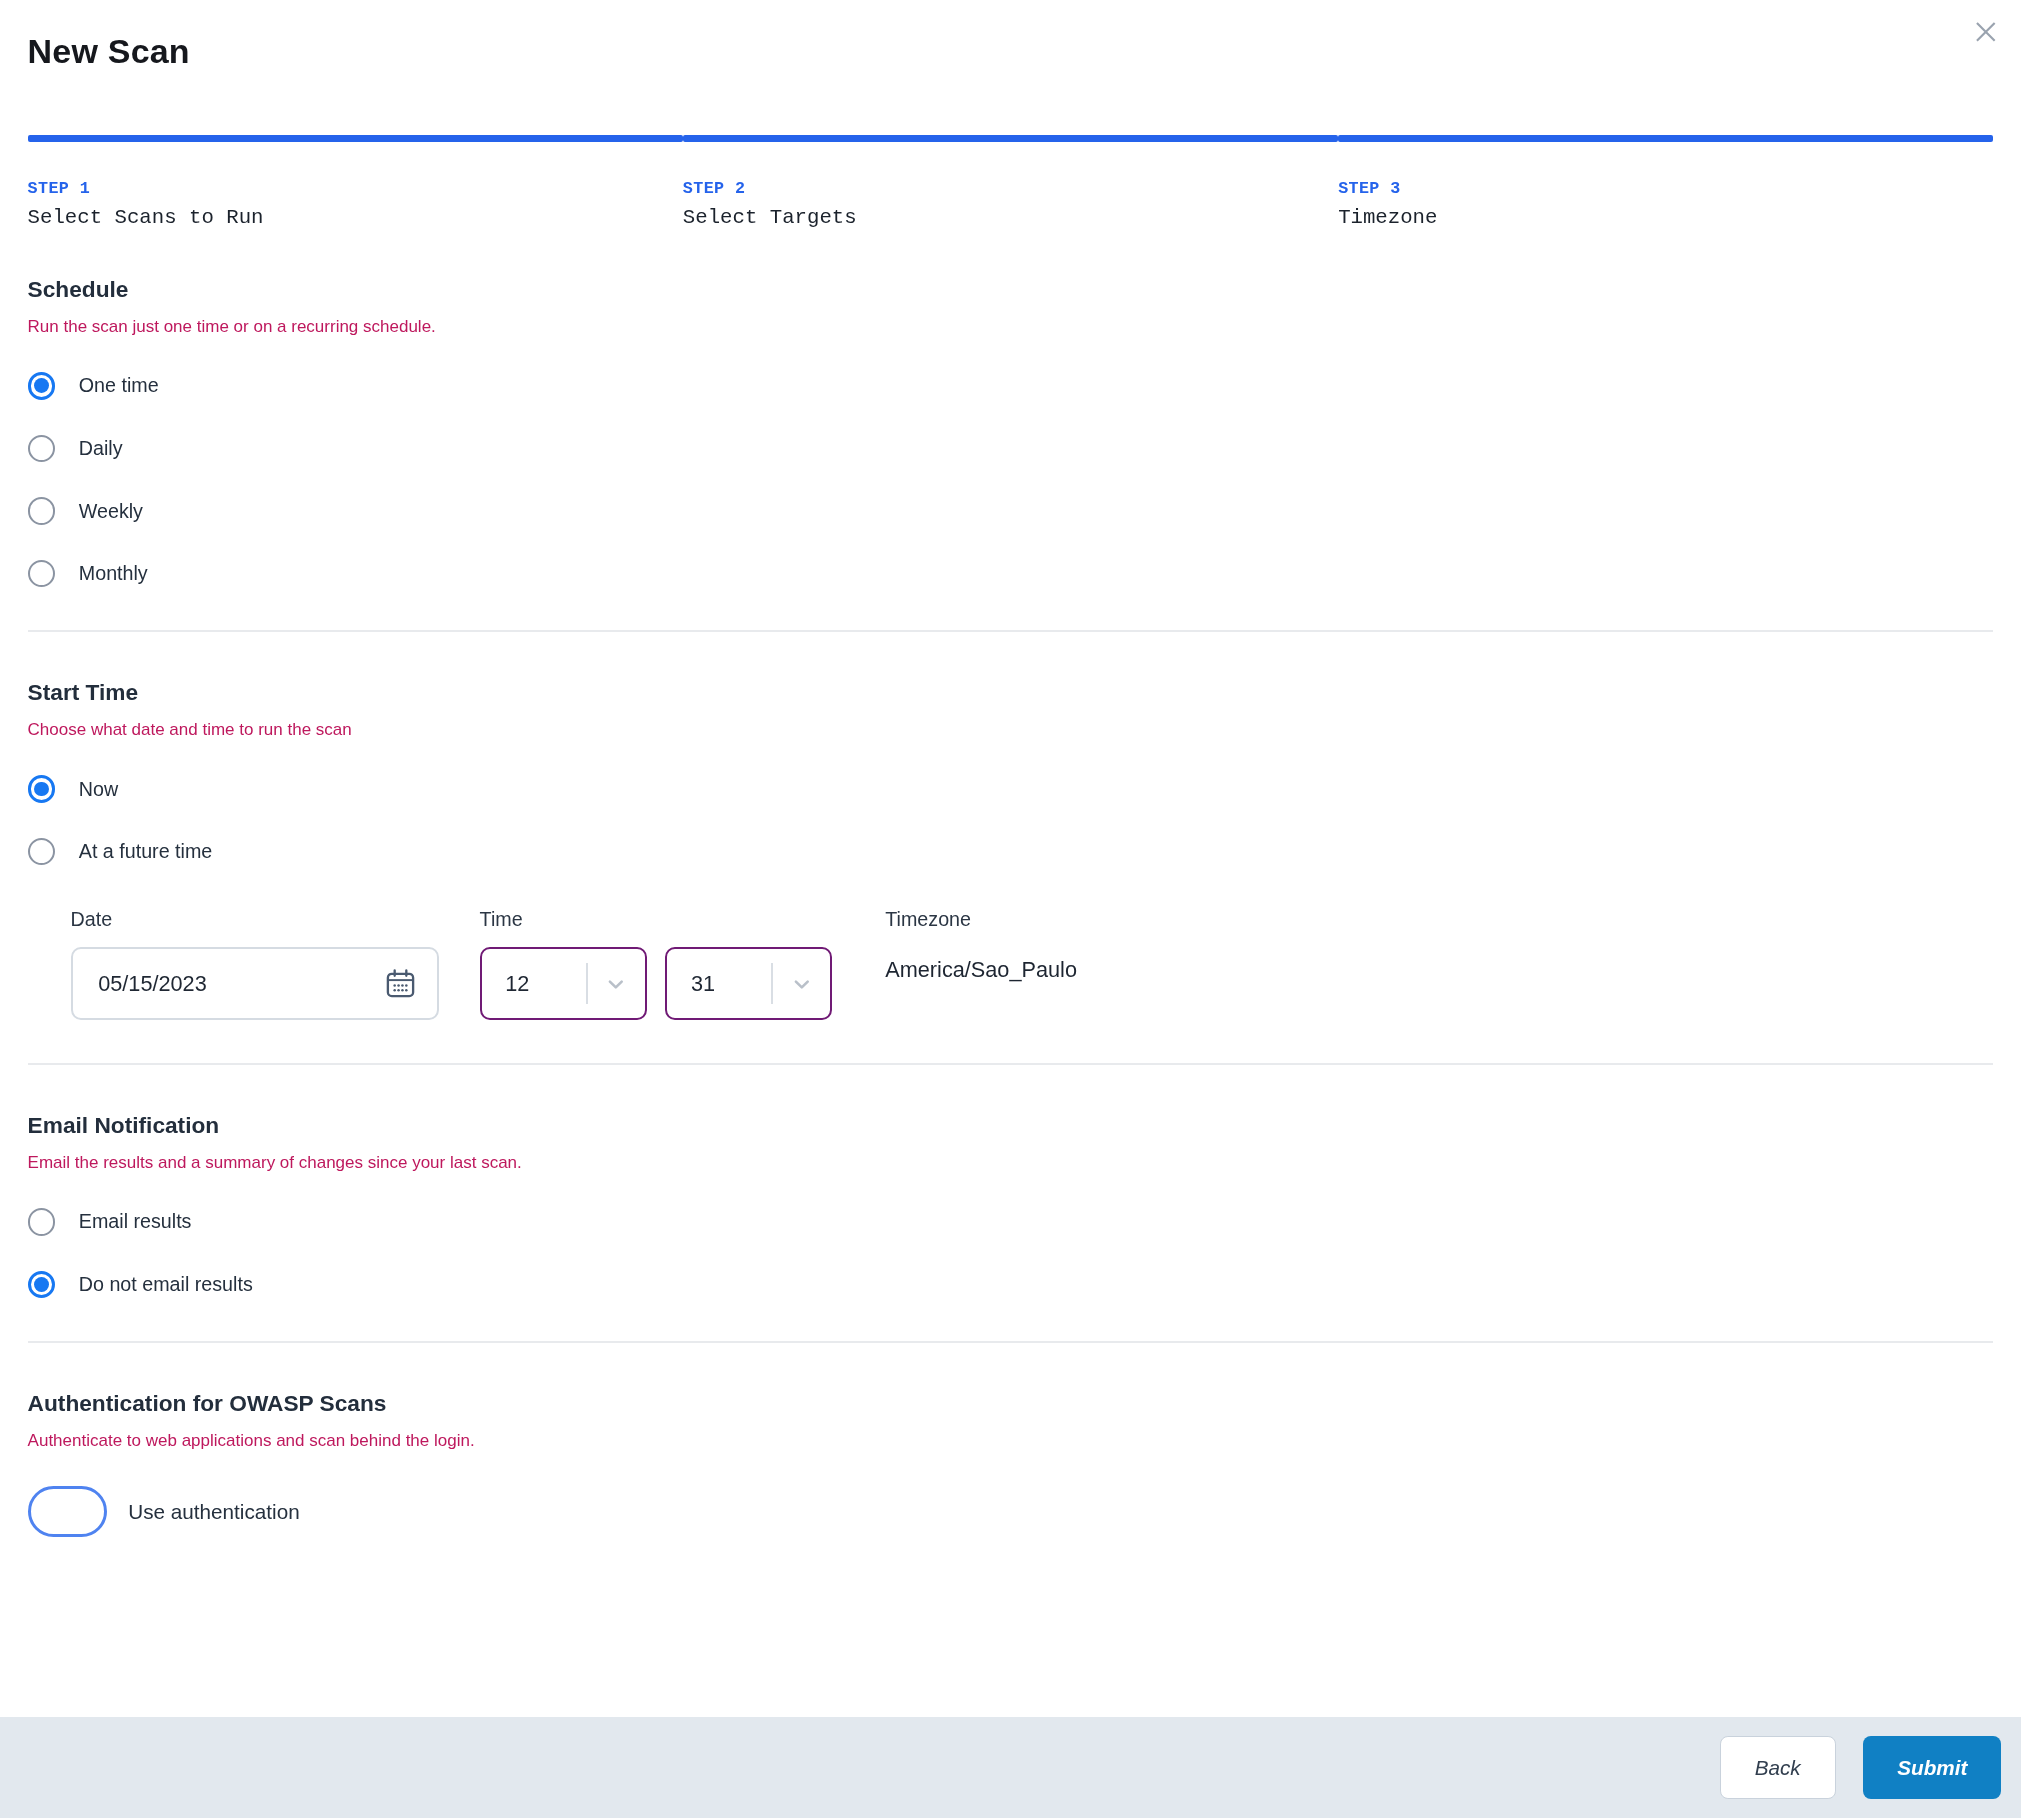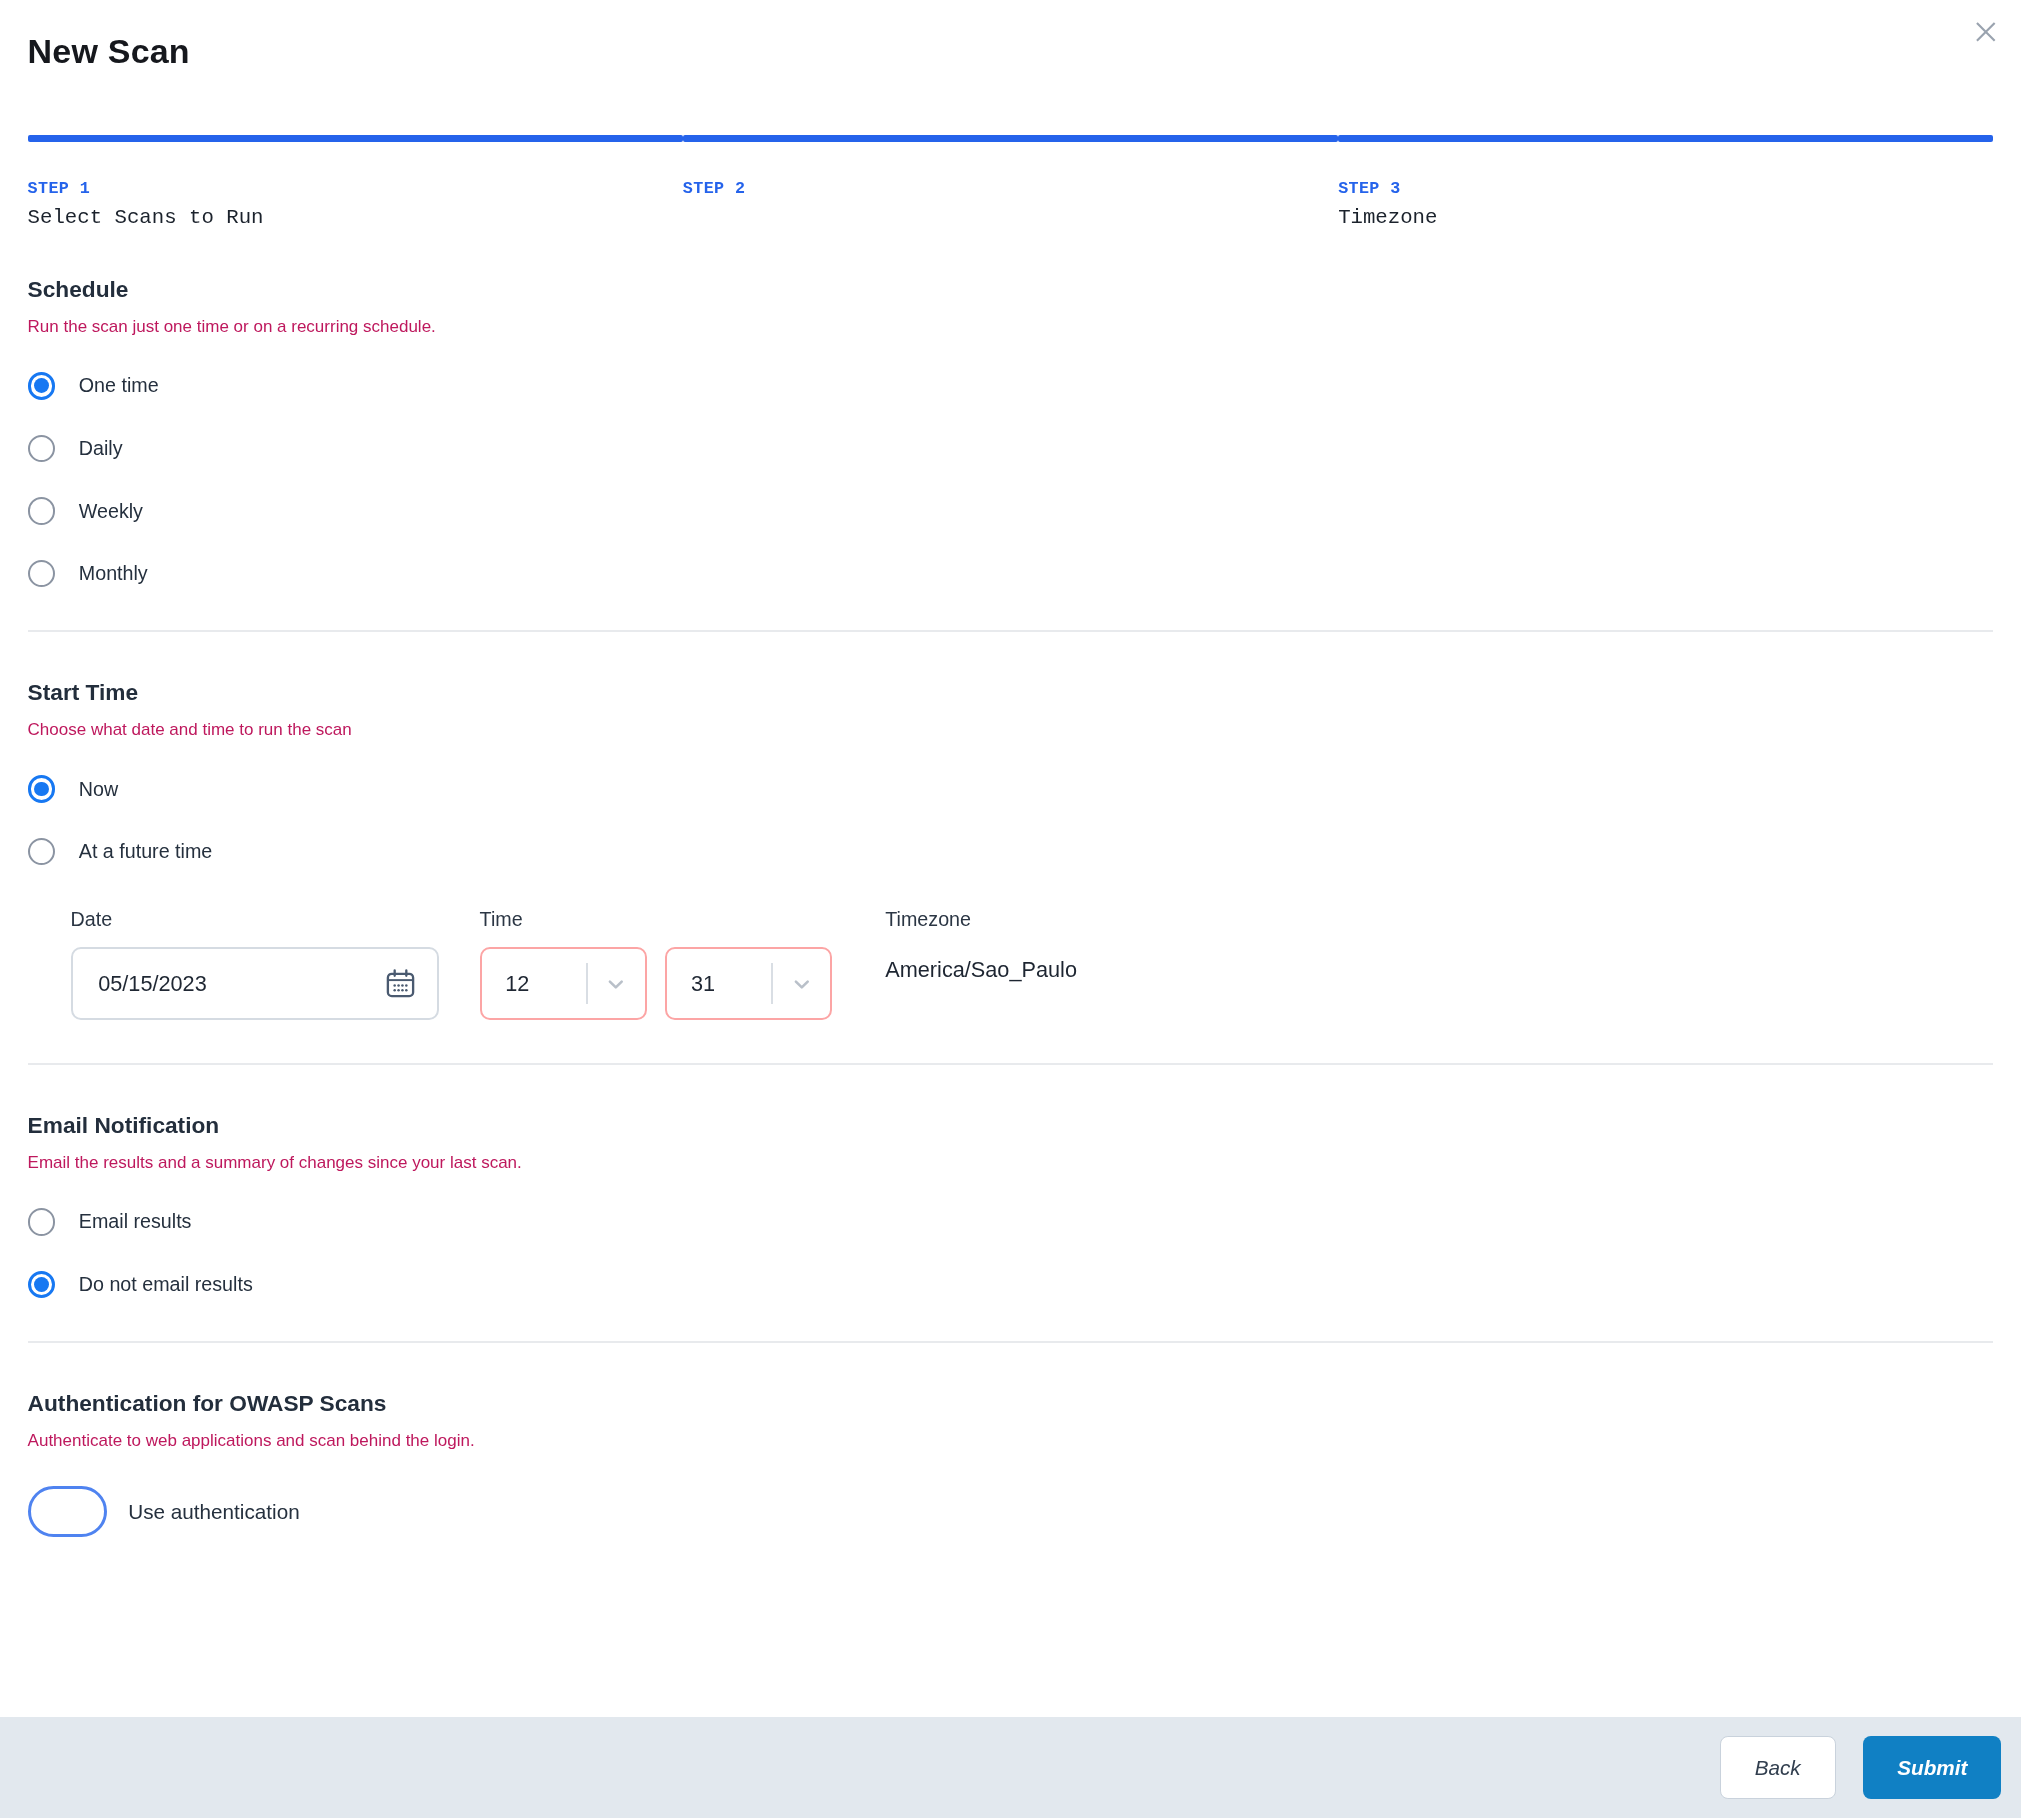--- a/index.html
+++ b/index.html
@@ -115,21 +115,21 @@
     padding: 0 19.7px 0 25.6px;
     cursor: text;
     justify-content: flex-end;
   }
   .date-value { font-size: 21.7px; color: #1f2733; flex: 1; }
   .cal-btn { background: none; border: none; cursor: pointer; display: flex; padding: 0; }
   .time-group { margin-left: 41px; }
   .selects { display: flex; gap: 18.7px; margin-top: 15.8px; }
   .select-box {
     width: 167px; height: 73px;
-    border: 2px solid #fca5a5;
+    border: 2px solid #701a75;
     border-radius: 9.9px;
     display: flex; align-items: center;
     padding-left: 23.6px;
     cursor: pointer;
     position: relative;
     text-align: right;
   }
   .select-value { font-size: 21.7px; color: #1f2733; }
   .select-sep {
     position: absolute; right: 57px; top: 13.8px; bottom: 13.8px;
@@ -219,20 +219,21 @@
 
   <div class="steps">
     <div class="step">
       <div class="step-bar"></div>
       <div class="step-label">STEP 1</div>
       <div class="step-title">Select Scans to Run</div>
     </div>
     <div class="step">
       <div class="step-bar"></div>
       <div class="step-label">STEP 2</div>
+      <div class="step-title">Select Targets</div>
     </div>
     <div class="step">
       <div class="step-bar"></div>
       <div class="step-label">STEP 3</div>
       <div class="step-title">Timezone</div>
     </div>
   </div>
 
   <div class="section">
     <div class="section-heading">Schedule</div>

